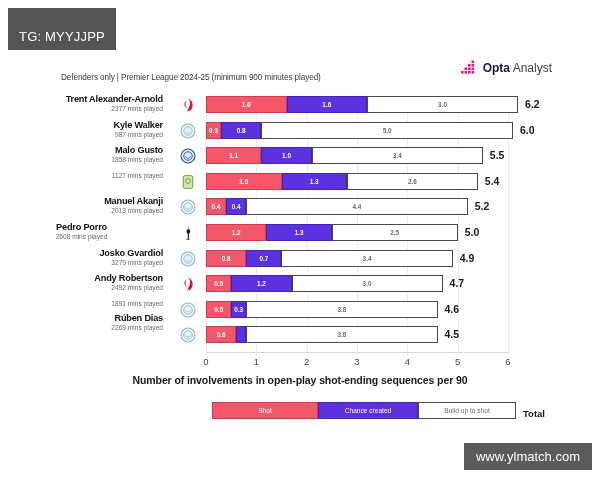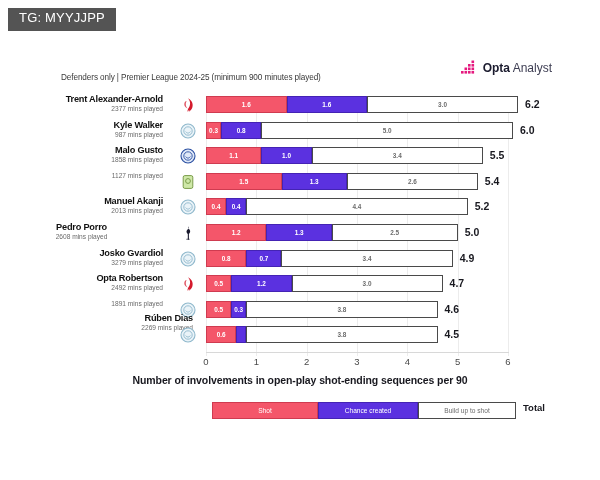--- a/index.html
+++ b/index.html
@@ -9,21 +9,21 @@
     background: #ffffff;
     font-family: "Liberation Sans", sans-serif;
     overflow: hidden;
   }
   #page { position: relative; width: 600px; height: 480px; background: #fff; }
 
   
   .tg-badge {
     position: absolute; left: 8px; top: 8px;
     background: #545454; color: #fff;
-    font-size: 13px; padding: 2px 11px 6px 11px;
+    font-size: 13px; padding: 21px 11px 6px 11px;
     letter-spacing: .2px; white-space: nowrap;
   }
   
   .url-badge {
     position: absolute; right: 8px; bottom: 10px;
     background: #5b5b5b; color: #fff;
     font-size: 13px; padding: 6px 12px; white-space: nowrap;
   }
 
   
@@ -84,21 +84,21 @@
     transform: translateX(-50%); text-align: center;
   }
   .axis-title {
     position: absolute; left: 0; right: 0; top: 374px; text-align: center;
     font-size: 10.5px; font-weight: bold; color: #18181f; letter-spacing: -.1px;
   }
 
   
   .legend {
     position: absolute; left: 212px; top: 402px;
-    display: flex; align-items: flex-start; height: 17px;
+    display: flex; align-items: flex-end; height: 17px;
   }
   .lg { height: 17px; display: flex; align-items: center; justify-content: center;
         font-size: 6.6px; white-space: nowrap; }
   .lg.shot { background: #f4566a; border: 1px solid #cf3b50; color: #fff; width: 106px; }
   .lg.chance { background: #5b31e0; border: 1px solid #4423b4; color: #fff; width: 100px; }
   .lg.buildup { background: #fff; border: 1px solid #4a4a4a; color: #6c6c6c; width: 98px; }
   .lg-total {
     margin-left: 7px; font-size: 9.5px; font-weight: bold; color: #18181f;
     display: flex; align-items: center;
   }
@@ -184,36 +184,36 @@
       <div class="plabel" style="top: 247.6px; left: 0px; width: 163px;">
         <div class="pname">Josko Gvardiol</div>
         <div class="pmins">3279 mins played</div>
       </div>
       <div class="crest" style="left: 180px; top: 250.6px;"><svg width="16" height="16" viewBox="0 0 16 16">
           <circle cx="8" cy="8" r="7" fill="#eaf3f8" stroke="#8fb8cc" stroke-width="1.1"></circle>
           <circle cx="8" cy="8" r="4.2" fill="none" stroke="#8fb8cc" stroke-width=".9"></circle>
           <path d="M5.6 8.6c.8.9 1.6 1.5 2.4 1.5s1.6-.6 2.4-1.5" fill="none" stroke="#8fb8cc" stroke-width=".9"></path>
         </svg></div>
       <div class="plabel" style="top: 273.2px; left: 0px; width: 163px;">
-        <div class="pname">Opta Robertson</div>
+        <div class="pname">Andy Robertson</div>
         <div class="pmins">2492 mins played</div>
       </div>
       <div class="crest" style="left: 180px; top: 276.2px;"><svg width="16" height="16" viewBox="0 0 16 16">
           <path d="M8 1.2c1.4 1.6 2.1 3.3 2.1 5.1 0 2.3-1 4.3-2.1 5.6-.2.9-.5 1.9-.9 2.8.9-.5 1.7-1.2 2.3-2-.1.9-.4 1.6-.9 2.2 1.9-1 3.3-2.7 3.9-4.7.5-1.8.3-3.8-.6-5.5C10.9 3.2 9.6 2 8 1.2z" fill="#d41a2c"></path>
           <path d="M6.6 4.1c-.7 1.3-1 2.7-.8 4 .2 1.4.9 2.6 1.9 3.5-1.3-.4-2.4-1.3-3-2.5-.7-1.5-.5-3.4.6-4.6.4-.2.8-.3 1.3-.4z" fill="#d41a2c" opacity=".75"></path>
         </svg></div>
       <div class="plabel" style="top: 298.8px; left: 0px; width: 163px;">
         <div class="pmins">1891 mins played</div>
       </div>
       <div class="crest" style="left: 180px; top: 301.8px;"><svg width="16" height="16" viewBox="0 0 16 16">
           <circle cx="8" cy="8" r="7" fill="#eaf3f8" stroke="#8fb8cc" stroke-width="1.1"></circle>
           <circle cx="8" cy="8" r="4.2" fill="none" stroke="#8fb8cc" stroke-width=".9"></circle>
           <path d="M5.6 8.6c.8.9 1.6 1.5 2.4 1.5s1.6-.6 2.4-1.5" fill="none" stroke="#8fb8cc" stroke-width=".9"></path>
         </svg></div>
-      <div class="plabel" style="top: 313px; left: 0px; width: 163px; margin-left: 30px;">
+      <div class="plabel" style="top: 313px; left: 0px; width: 163px;">
         <div class="pname">Rúben Dias</div>
         <div class="pmins">2269 mins played</div>
       </div>
       <div class="crest" style="left: 180px; top: 327.4px;"><svg width="16" height="16" viewBox="0 0 16 16">
           <circle cx="8" cy="8" r="7" fill="#eaf3f8" stroke="#8fb8cc" stroke-width="1.1"></circle>
           <circle cx="8" cy="8" r="4.2" fill="none" stroke="#8fb8cc" stroke-width=".9"></circle>
           <path d="M5.6 8.6c.8.9 1.6 1.5 2.4 1.5s1.6-.6 2.4-1.5" fill="none" stroke="#8fb8cc" stroke-width=".9"></path>
         </svg></div>
     </div>
 
@@ -289,20 +289,21 @@
     </div>
   <div class="axis-title">Number of involvements in open-play shot-ending sequences per 90</div>
 
   <div class="legend">
     <div class="lg shot">Shot</div>
     <div class="lg chance">Chance created</div>
     <div class="lg buildup">Build up to shot</div>
     <div class="lg-total">Total</div>
   </div>
 
+  <div class="url-badge">www.ylmatch.com</div>
 <div class="row-total" style="left: 525.067px; top: 96px;">6.2</div>
     <div class="row-total" style="left: 520.033px; top: 121.6px;">6.0</div>
     <div class="row-total" style="left: 489.833px; top: 147.2px;">5.5</div>
     <div class="row-total" style="left: 484.8px; top: 172.8px;">5.4</div>
     <div class="row-total" style="left: 474.733px; top: 198.4px;">5.2</div>
     <div class="row-total" style="left: 464.667px; top: 224px;">5.0</div>
     <div class="row-total" style="left: 459.633px; top: 249.6px;">4.9</div>
     <div class="row-total" style="left: 449.567px; top: 275.2px;">4.7</div>
     <div class="row-total" style="left: 444.533px; top: 300.8px;">4.6</div>
     <div class="row-total" style="left: 444.533px; top: 326.4px;">4.5</div>

